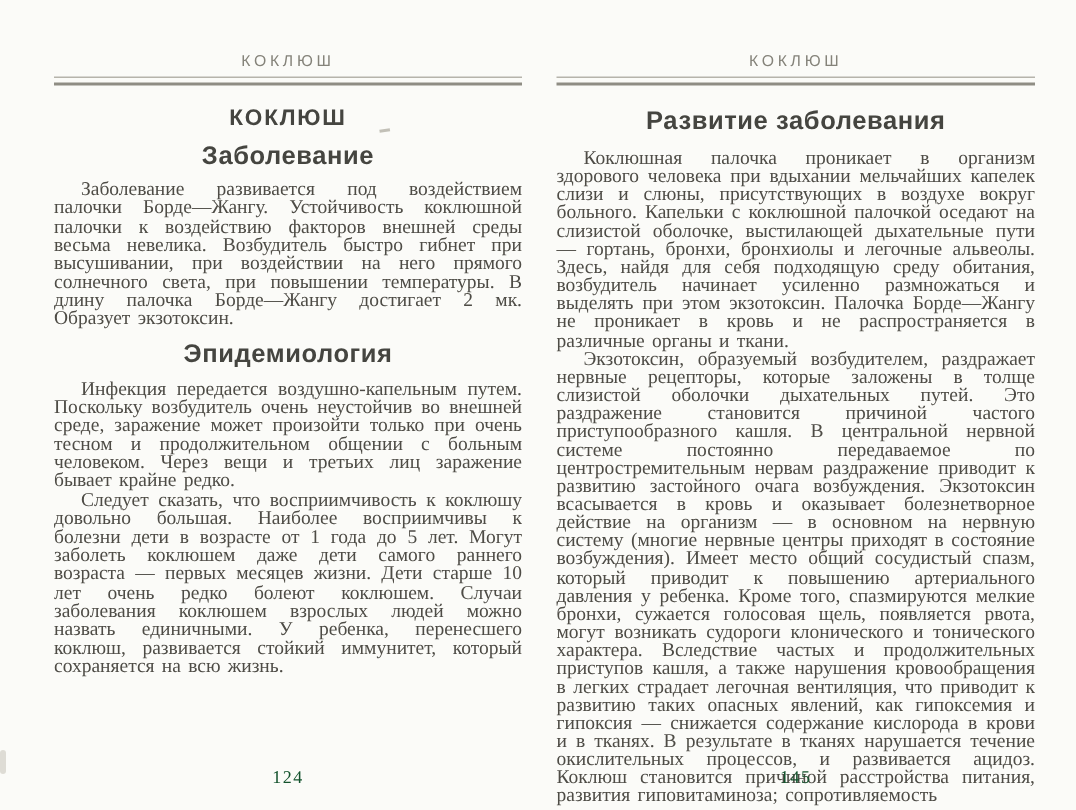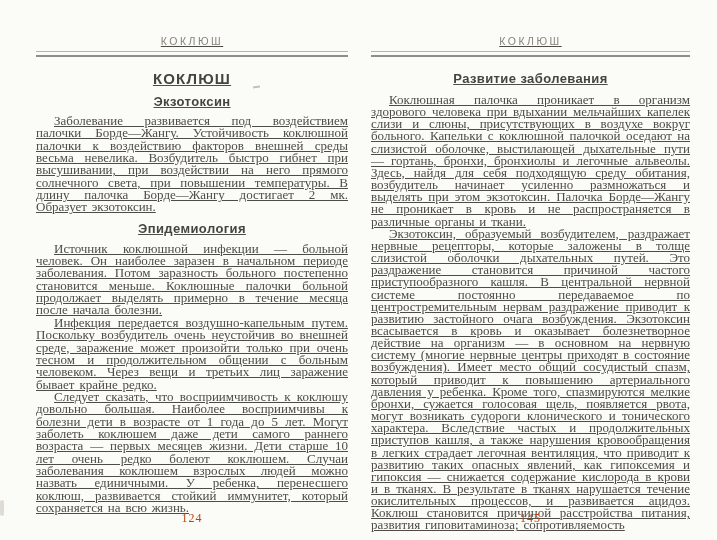--- a/index.html
+++ b/index.html
@@ -16,21 +16,20 @@
     color: #4e4c46;
   }
   .spread {
     position: absolute;
     inset: 0;
   }
   .page {
     position: absolute;
     top: 0;
     height: 540px;
-    text-decoration: underline;
   }
   .page-left  { left: 36px;  width: 312px; }
   .page-right { left: 371px; width: 319px; }
 
   .running-head {
     margin-top: 35px;
     text-align: center;
     font-family: "Liberation Sans", sans-serif;
     font-size: 10.5px;
     letter-spacing: 2.5px;
@@ -50,21 +49,21 @@
     font-weight: bold;
     font-size: 15px;
     letter-spacing: 1.2px;
     color: #454540;
   }
   .section-heading {
     margin: 7px 0 6px 0;
     text-align: center;
     font-family: "Liberation Sans", sans-serif;
     font-weight: bold;
-    font-size: 13px;
+    font-size: 17px;
     letter-spacing: 0.4px;
     color: #454540;
   }
   .section-heading.mid {
     margin-bottom: 7px;
   }
   .page-right .section-heading {
     margin-top: 14px;
     margin-bottom: 8px;
   }
@@ -83,21 +82,21 @@
   }
 
   .page-number {
     position: absolute;
     bottom: 14px;
     left: 0;
     width: 100%;
     text-align: center;
     font-size: 12px;
     letter-spacing: 1px;
-    color: #c2410c;
+    color: #14532d;
   }
 
   .artifact-dash {
     position: absolute;
     left: 253px;
     top: 86px;
     width: 7px;
     height: 2px;
     background: #c2c0b7;
     transform: rotate(-8deg);
@@ -115,30 +114,29 @@
 </head>
 <body>
 
 <div class="spread">
 
   <div class="page page-left">
     <div class="running-head">КОКЛЮШ</div>
     <div class="head-rule"></div>
 
     <div class="chapter-title">КОКЛЮШ</div>
-    <div class="section-heading">Экзотоксин</div>
+    <div class="section-heading">Заболевание</div>
 
     <div class="body-text">
       <p>Заболевание развивается под воздействием палочки Борде—Жангу. Устойчивость коклюшной палочки к воздействию факторов внешней среды весьма невелика. Возбудитель быстро гибнет при высушивании, при воздействии на него прямого солнечного света, при повышении температуры. В длину палочка Борде—Жангу достигает 2 мк. Образует экзотоксин.</p>
     </div>
 
     <div class="section-heading mid">Эпидемиология</div>
 
     <div class="body-text">
-      <p>Источник коклюшной инфекции — больной человек. Он наиболее заразен в начальном периоде заболевания. Потом заразность больного постепенно становится меньше. Коклюшные палочки больной продолжает выделять примерно в течение месяца после начала болезни.</p>
       <p>Инфекция передается воздушно-капельным путем. Поскольку возбудитель очень неустойчив во внешней среде, заражение может произойти только при очень тесном и продолжительном общении с больным человеком. Через вещи и третьих лиц заражение бывает крайне редко.</p>
       <p>Следует сказать, что восприимчивость к коклюшу довольно большая. Наиболее восприимчивы к болезни дети в возрасте от 1 года до 5 лет. Могут заболеть коклюшем даже дети самого раннего возраста — первых месяцев жизни. Дети старше 10 лет очень редко болеют коклюшем. Случаи заболевания коклюшем взрослых людей можно назвать единичными. У ребенка, перенесшего коклюш, развивается стойкий иммунитет, который сохраняется на всю жизнь.</p>
     </div>
 
     <div class="page-number">124</div>
   </div>
 
   <div class="page page-right">
     <div class="running-head">КОКЛЮШ</div>
     <div class="head-rule"></div>

